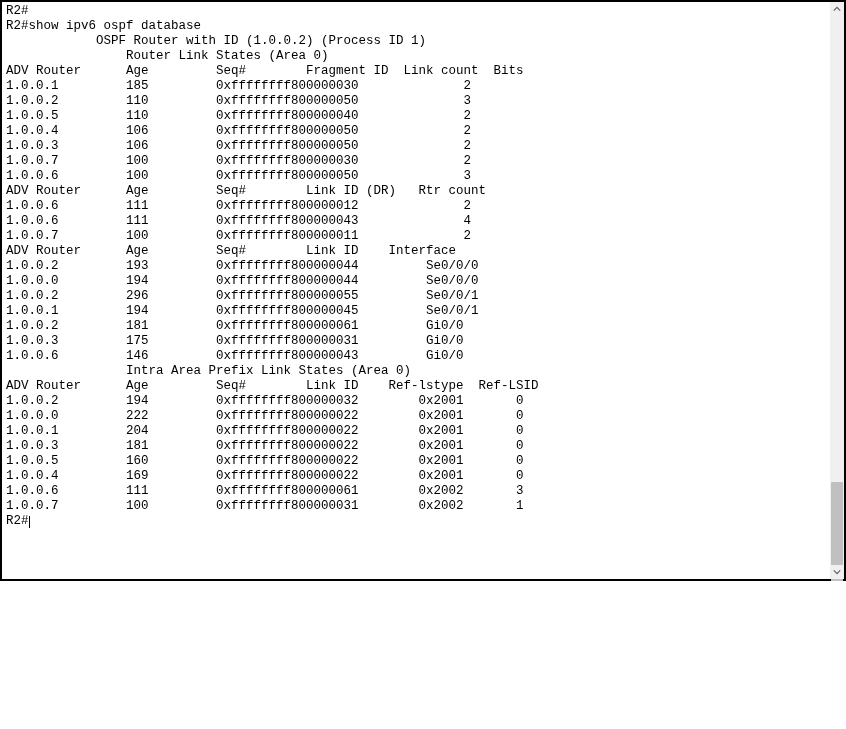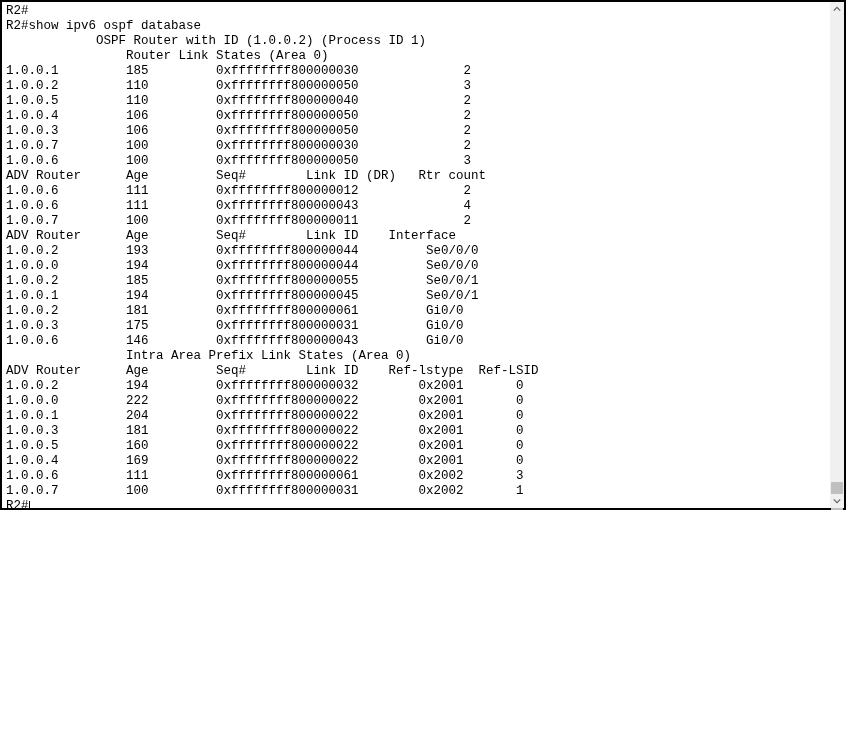--- a/index.html
+++ b/index.html
@@ -1,17 +1,17 @@
 <!DOCTYPE html>
 <html><head>
 <meta charset="utf-8">
 <style>
   html,body{margin:0;padding:0;background:#fff;}
   .outer{
-    width:846px;height:510px;
+    width:846px;height:581px;
     box-sizing:border-box;
     border:2px solid #000;
     position:relative;
     background:#fff;
   }
   .terminal{
     position:absolute;
     top:0;left:0;right:14px;bottom:0;
     overflow:hidden;
     padding:2px 4px;
@@ -53,37 +53,38 @@
 <body>
 
 <div class="outer">
   <div class="terminal" id="term">
       <pre class="line">R2#</pre>
       <pre class="line">R2#show ipv6 ospf database</pre>
       <pre class="line">            OSPF Router with ID (1.0.0.2) (Process ID 1)</pre>
       <pre class="line"></pre>
       <pre class="line">                Router Link States (Area 0)</pre>
       <pre class="line"></pre>
+      <pre class="line">ADV Router      Age         Seq#        Fragment ID  Link count  Bits</pre>
       <pre class="line">1.0.0.1         185         0xffffffff800000030              2</pre>
       <pre class="line">1.0.0.2         110         0xffffffff800000050              3</pre>
       <pre class="line">1.0.0.5         110         0xffffffff800000040              2</pre>
       <pre class="line">1.0.0.4         106         0xffffffff800000050              2</pre>
       <pre class="line">1.0.0.3         106         0xffffffff800000050              2</pre>
       <pre class="line">1.0.0.7         100         0xffffffff800000030              2</pre>
       <pre class="line">1.0.0.6         100         0xffffffff800000050              3</pre>
       <pre class="line"></pre>
       <pre class="line">ADV Router      Age         Seq#        Link ID (DR)   Rtr count</pre>
       <pre class="line">1.0.0.6         111         0xffffffff800000012              2</pre>
       <pre class="line">1.0.0.6         111         0xffffffff800000043              4</pre>
       <pre class="line">1.0.0.7         100         0xffffffff800000011              2</pre>
       <pre class="line"></pre>
       <pre class="line">ADV Router      Age         Seq#        Link ID    Interface</pre>
       <pre class="line">1.0.0.2         193         0xffffffff800000044         Se0/0/0</pre>
       <pre class="line">1.0.0.0         194         0xffffffff800000044         Se0/0/0</pre>
-      <pre class="line">1.0.0.2         185         0xffffffff800000055         Se0/0/1</pre>
+      <pre class="line">1.0.0.2         296         0xffffffff800000055         Se0/0/1</pre>
       <pre class="line">1.0.0.1         194         0xffffffff800000045         Se0/0/1</pre>
       <pre class="line">1.0.0.2         181         0xffffffff800000061         Gi0/0</pre>
       <pre class="line">1.0.0.3         175         0xffffffff800000031         Gi0/0</pre>
       <pre class="line">1.0.0.6         146         0xffffffff800000043         Gi0/0</pre>
       <pre class="line"></pre>
       <pre class="line">                Intra Area Prefix Link States (Area 0)</pre>
       <pre class="line">ADV Router      Age         Seq#        Link ID    Ref-lstype  Ref-LSID</pre>
       <pre class="line">1.0.0.2         194         0xffffffff800000032        0x2001       0</pre>
       <pre class="line">1.0.0.0         222         0xffffffff800000022        0x2001       0</pre>
       <pre class="line">1.0.0.1         204         0xffffffff800000022        0x2001       0</pre>

